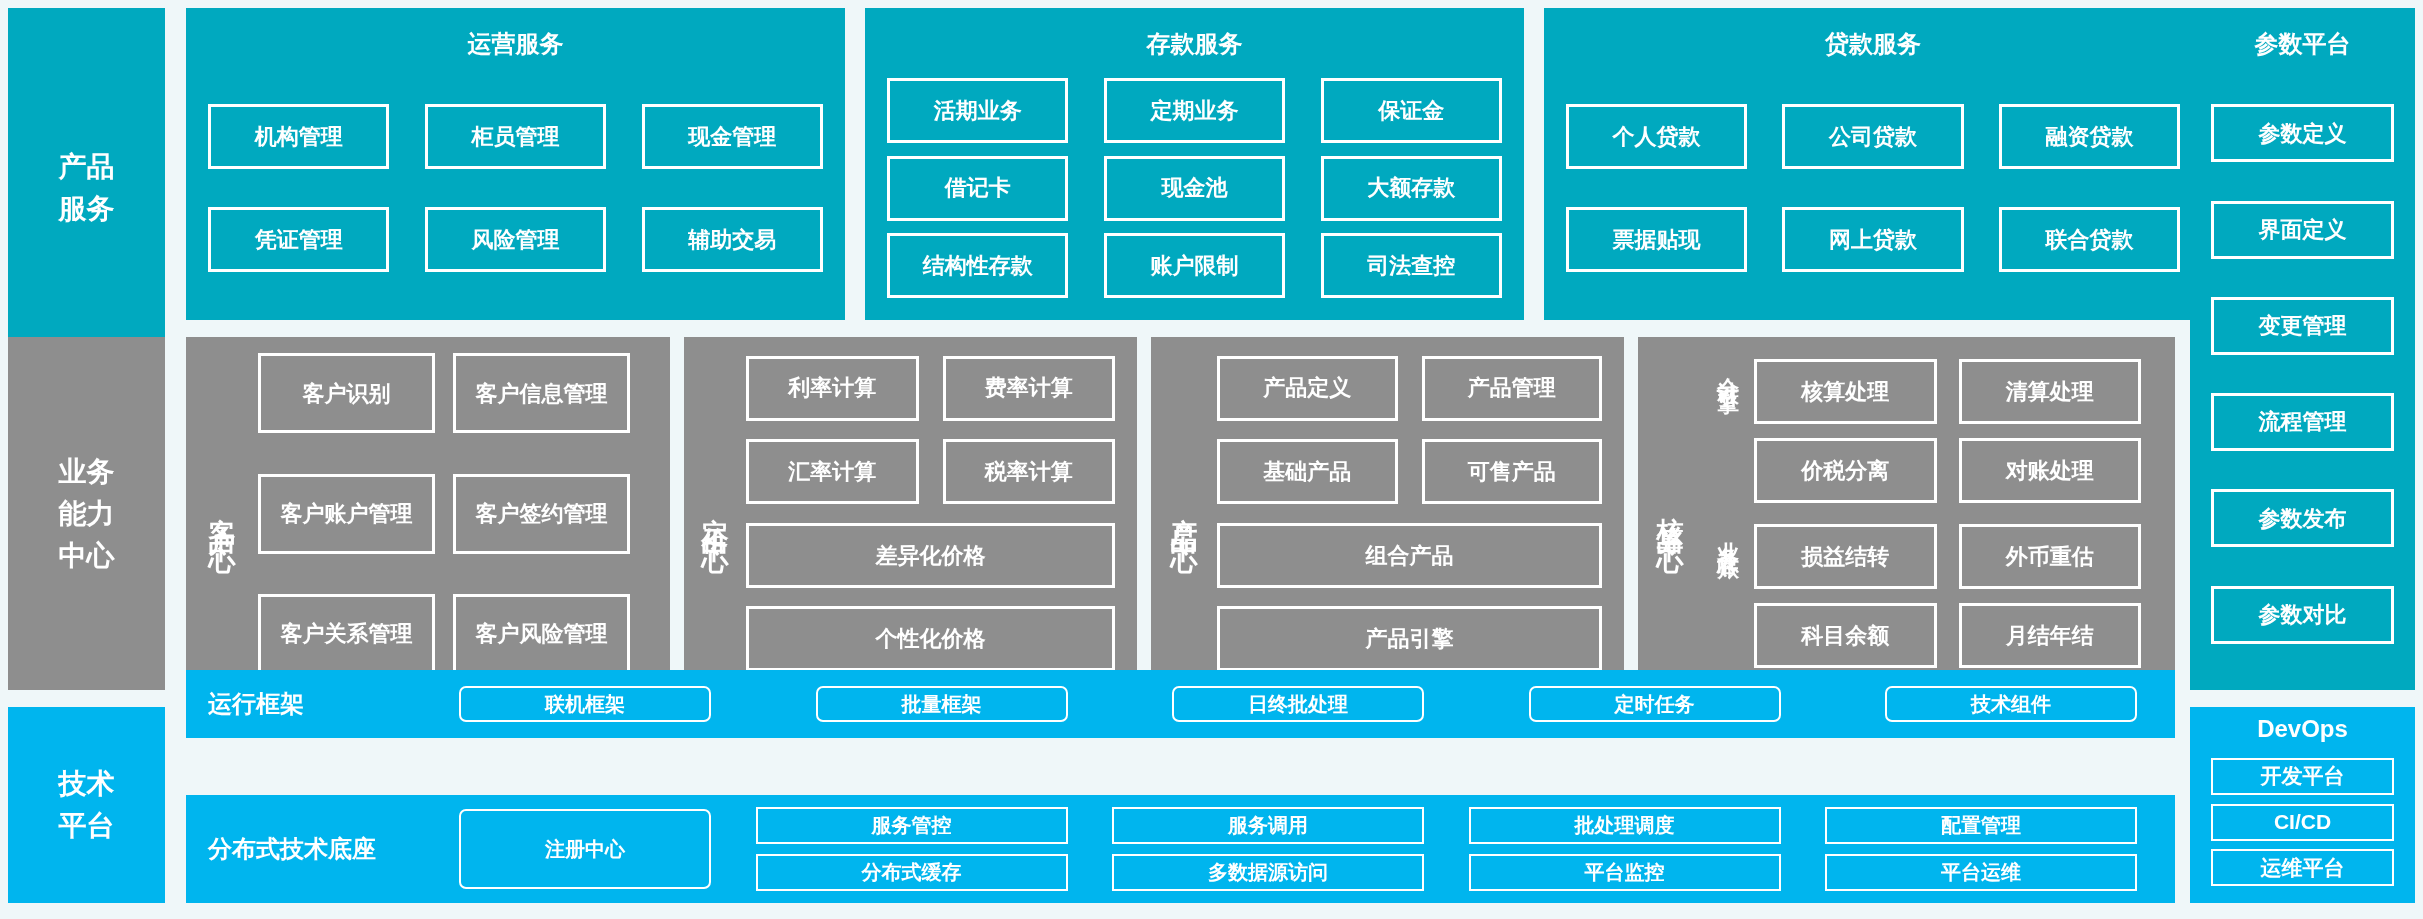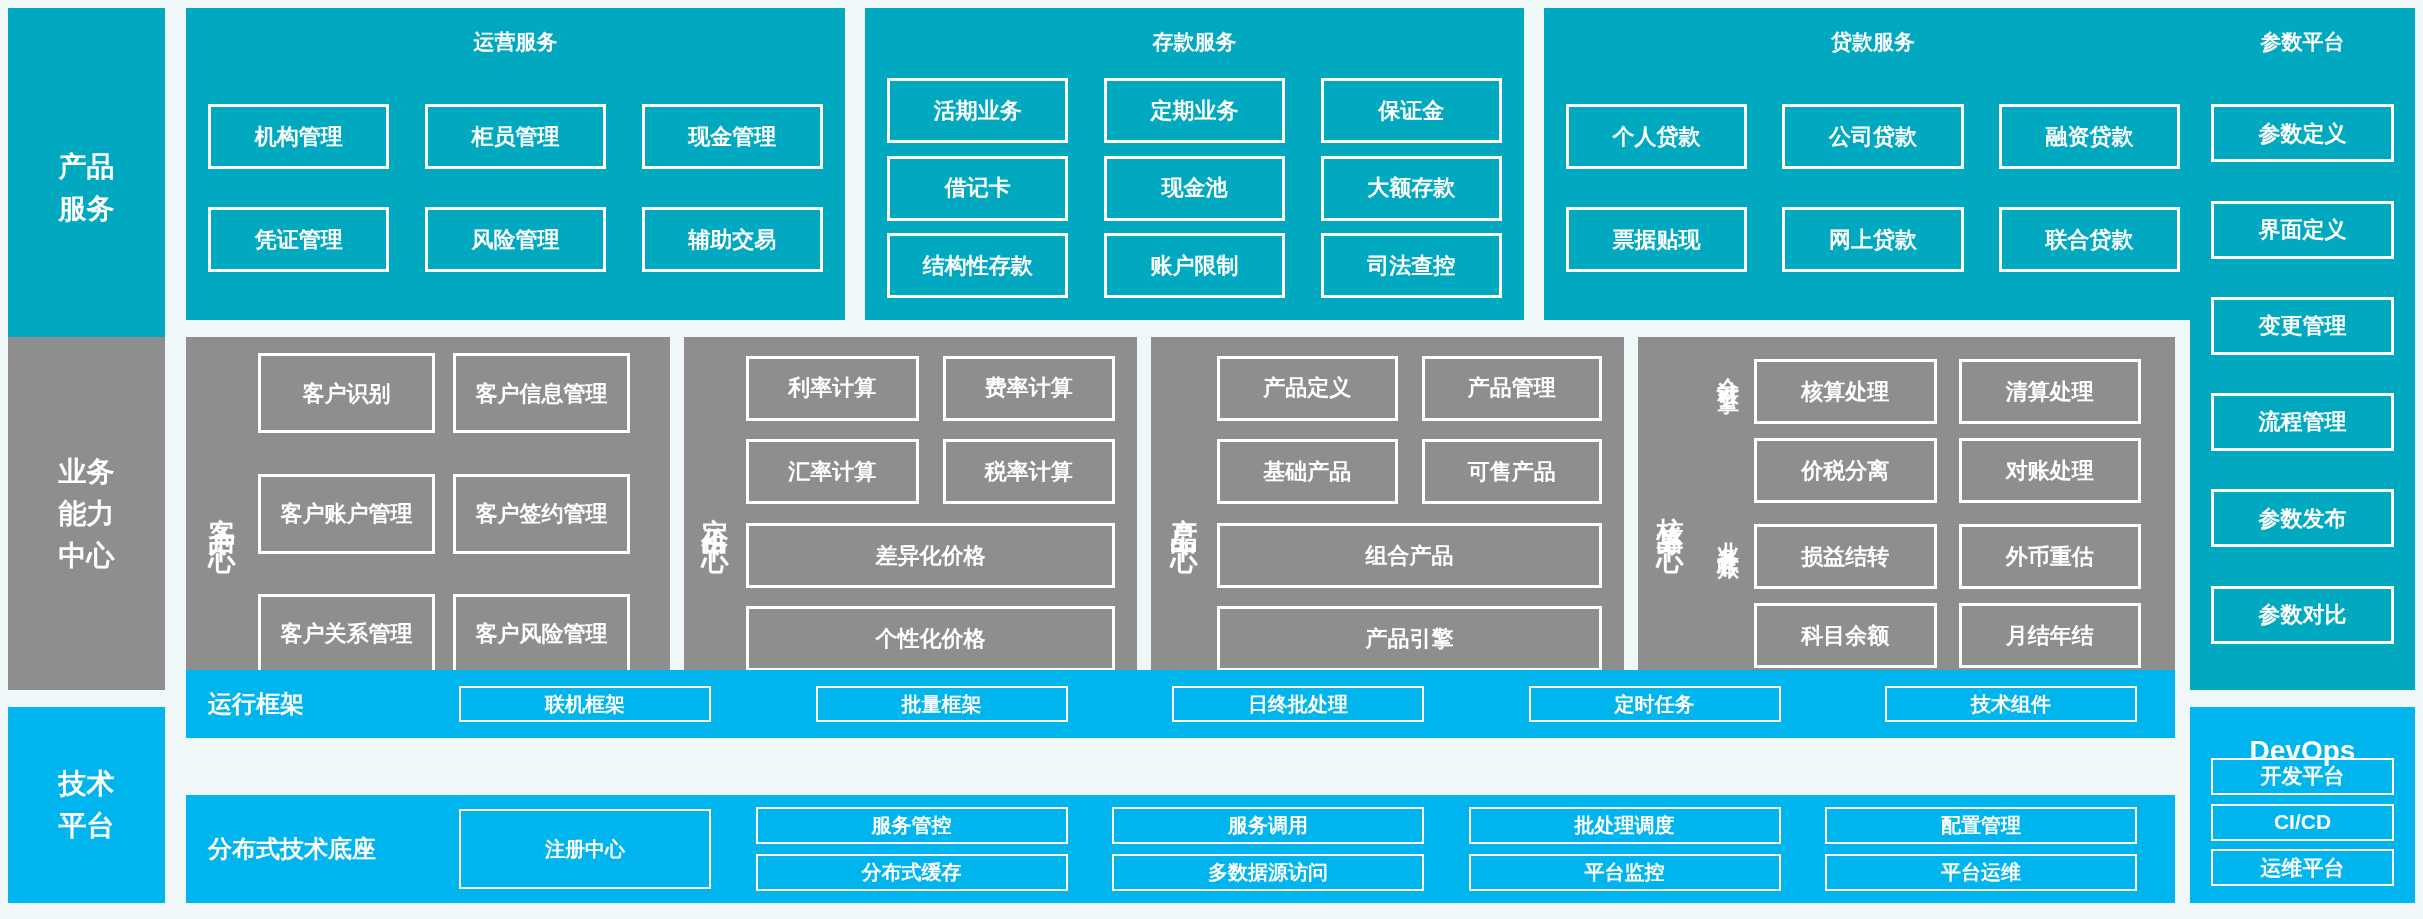--- a/index.html
+++ b/index.html
@@ -17,51 +17,51 @@
 
   
   .side { display:flex; align-items:center; justify-content:center; text-align:center; font-size:28px; line-height:1.5; }
   .side .wrap2 { display:inline-block; width:2.3em; }
 
   
   .box { border:3px solid #ffffff; display:flex; align-items:center; justify-content:center; font-size:22px; text-align:center; line-height:1.15; }
 
   
   .toppanel { display:flex; flex-direction:column; }
-  .panel-title { text-align:center; font-size:21px; padding-top:20px; height:58px; flex:none; }
+  .panel-title { text-align:center; font-size:24px; padding-top:20px; height:58px; flex:none; }
   .rowset { flex:1; display:flex; flex-direction:column; justify-content:space-evenly; padding:0 22px 10px; }
   .brow { display:flex; justify-content:space-between; }
   .brow .box { width:29.5%; height:65px; }
 
   
   .colpanel { display:flex; flex-direction:column; }
   .colpanel .items { flex:1; display:flex; flex-direction:column; justify-content:space-evenly; padding:0 21px 8px; }
   .colpanel .box { height:58px; }
   .devops .box { height:37px; border-width:2px; font-size:21px; }
-  .devops .panel-title { height:42px; padding-top:28px; font-size:28px; }
+  .devops .panel-title { height:42px; padding-top:8px; font-size:24px; }
 
   
   .centerpanel { display:flex; align-items:stretch; }
   .vzone { flex:none; display:flex; align-items:center; justify-content:center; }
   .vlabel { writing-mode:vertical-rl; text-orientation:upright; font-size:27px; letter-spacing:9px; }
   .vlabel.small { font-size:22px; letter-spacing:5px; }
   .cust-grid { flex:1; display:grid; grid-template-columns:1fr 1fr; column-gap:18px; row-gap:24px; align-content:space-evenly; padding-right:40px; grid-auto-rows:80px; }
   .pp-grid  { flex:1; display:grid; grid-template-columns:1fr 1fr; column-gap:24px; align-content:space-evenly; padding-right:22px; grid-auto-rows:65px; }
   .pp-grid .wide { grid-column:1 / -1; }
   .accgroups { flex:1; display:flex; flex-direction:column; justify-content:space-evenly; padding-right:34px; }
   .accgroup { display:flex; align-items:flex-start; }
   .accgroup .vzone { width:52px; }
   .agrid { flex:1; display:grid; grid-template-columns:1fr 1fr; column-gap:22px; row-gap:14px; grid-auto-rows:65px; }
 
   
   .band { display:flex; align-items:center; }
   .bandlabel { flex:none; font-size:24px; padding-left:22px; }
   .bandslots { flex:1; display:flex; justify-content:space-between; align-items:center; padding-right:38px; }
   .band .box { border-width:2px; font-size:20px; }
-  .slot { width:252px; }
+  .slot { width:252px;border-radius:7px; }
   .band1 .slot { height:36px; }
   .dcol { width:312px; display:flex; flex-direction:column; gap:10px; }
   .dcol .box { height:37px; }
   .primarybox { height:80px; }
 </style>
 </head>
 <body>
 
 <div class="canvas">
 

